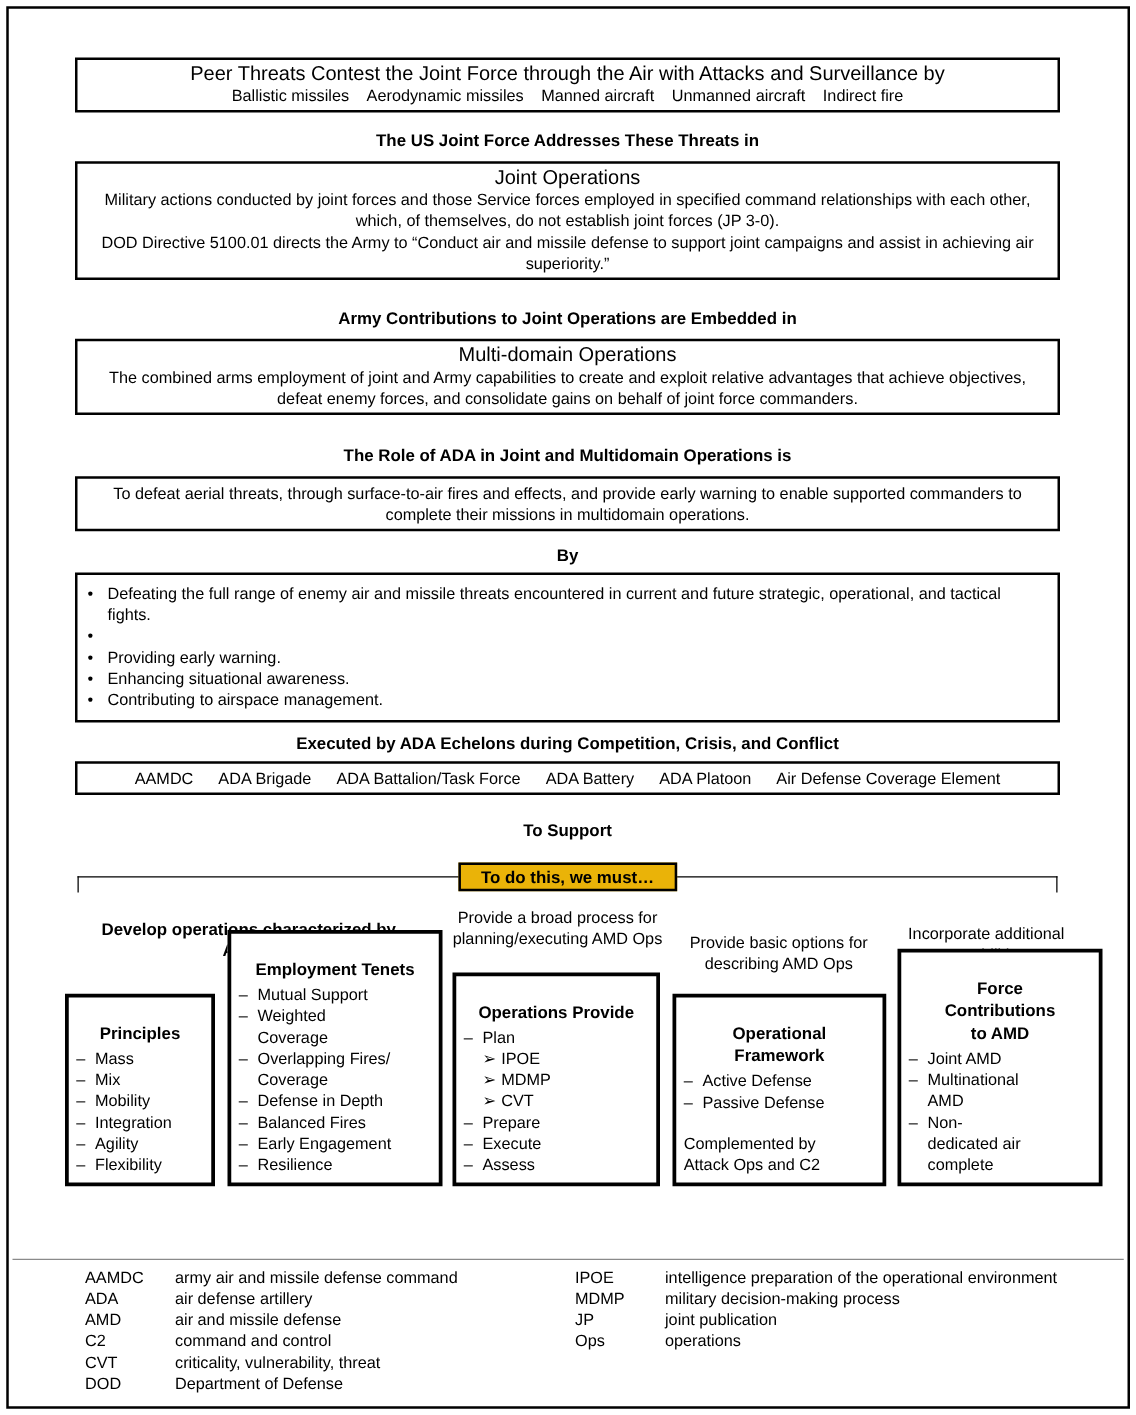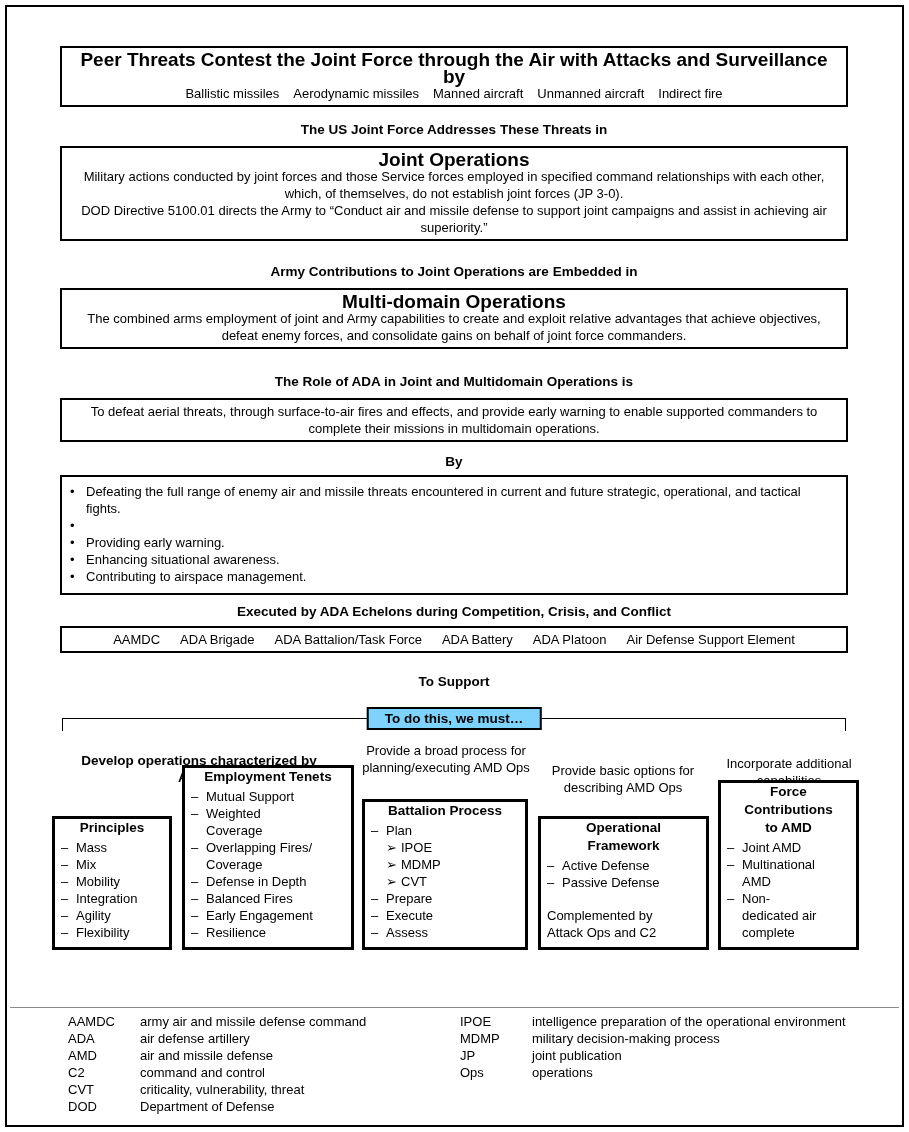--- a/index.html
+++ b/index.html
@@ -4,21 +4,21 @@
 <style>
   *{box-sizing:border-box;margin:0;padding:0}
   html,body{width:909px;height:1132px}
   body{position:relative;background:#fff;color:#000;
        font-family:"Liberation Sans","DejaVu Sans",sans-serif;
        font-size:13px;line-height:17px;overflow:hidden}
   .frame{position:absolute;inset:5px;border:2.5px solid #000;pointer-events:none}
   .content{position:absolute;left:60px;top:46px;width:788px}
 
   .box{border:2px solid #000;text-align:center;padding:3px 10px;background:#fff}
-  .box-title{font-weight:bold;font-size:19px}
+  .box-title{font-weight:normal;font-size:16px}
   .heading{font-weight:bold;text-align:center;font-size:13.5px}
 
   .h-joint{margin:14px 0 8px}
   .h-army{margin:22px 0 8px}
   .h-role{margin:24px 0 8px}
   .h-by{margin:11px 0 5px}
   .h-echelons{margin:8px 0 6px}
   .h-support{margin:20px 0 6px}
 
   .inline-row{display:flex;justify-content:center;flex-wrap:wrap}
@@ -29,43 +29,43 @@
   .box-by{text-align:left;padding:6px 10px 8px 8px}
   .li{display:flex;text-align:left}
   .mk{flex:none;width:16px}
 
   
   .bracket{position:relative;height:28px;margin-top:22px}
   .bracket .bar{position:absolute;left:2px;right:2px;top:6px;border-top:1.5px solid #000}
   .bracket .capL{position:absolute;left:2px;top:6px;height:13px;border-left:1.5px solid #000}
   .bracket .capR{position:absolute;right:2px;top:6px;height:13px;border-right:1.5px solid #000}
   .todo-box{position:absolute;left:50%;transform:translateX(-50%);top:-5px;
-            background:#7dd3fc;border:2px solid #000;font-weight:bold;
+            background:#eab308;border:2px solid #000;font-weight:bold;
             padding:1px 16px;white-space:nowrap;font-size:13.5px}
 
   
   .columns{position:relative;height:226px;margin-top:2px}
   .develop{position:absolute;left:12px;top:10px;width:254px;text-align:center;font-weight:bold;font-size:13.5px}
   .intro{position:absolute;text-align:center}
   #intro-process{left:300px;top:0;width:172px}
   #intro-framework{left:480px;top:20px;width:166px}
   #intro-force{left:650px;top:13px;width:158px}
 
-  .colbox{position:absolute;bottom:18px;border:3px solid #000;padding:0 6px 6px;background:#fff}
+  .colbox{position:absolute;bottom:2px;border:3px solid #000;padding:20px 6px 6px;background:#fff}
   .cb-title{font-weight:bold;text-align:center;font-size:13.5px;line-height:18px;margin-bottom:2px;white-space:pre-line}
   .cli{display:flex;text-align:left}
   .cli .mk2{flex:none;width:15px}
   .cli .txt{white-space:pre-line}
   .cli.sub{padding-left:15px}
   .cb-footer{text-align:left;margin-top:16px;white-space:pre-line}
   #principles{left:-8px;width:120px}
   #tenets{left:122px;width:172px}
   #opsprocess{left:302px;width:166px}
   #framework{left:478px;width:171px}
-  #force{left:658px;width:141px}
+  #force{left:658px;width:164px}
 
   
   .sepline{position:absolute;left:10px;right:10px;top:1007px;border-top:1.5px solid #8a8a8a}
   .glossary{position:absolute;left:68px;top:1013px;width:812px;display:flex}
   .gcol-left{width:392px}
   .gcol-right{width:408px}
   .grow{display:flex}
   .gterm{flex:none;width:72px}
   .gdef{flex:1}
 </style>
@@ -134,21 +134,21 @@
 
   <div class="heading h-echelons">Executed by ADA Echelons during Competition, Crisis, and Conflict</div>
 
   <div class="box">
     <div class="inline-row gap-md">
       <span>AAMDC</span>
       <span>ADA Brigade</span>
       <span>ADA Battalion/Task Force</span>
       <span>ADA Battery</span>
       <span>ADA Platoon</span>
-      <span>Air Defense Support Element</span>
+      <span>Air Defense Coverage Element</span>
     </div>
   </div>
 
   <div class="heading h-support">To Support</div>
 
 
   <div class="bracket">
     <div class="bar"></div>
     <div class="capL"></div>
     <div class="capR"></div>
@@ -219,21 +219,21 @@
         <span class="mk2">–</span>
         <span class="txt">Early Engagement</span>
       </div>
       <div class="cli">
         <span class="mk2">–</span>
         <span class="txt">Resilience</span>
       </div>
     </div>
 
     <div class="colbox" id="opsprocess">
-      <div class="cb-title">Battalion Process</div>
+      <div class="cb-title">Operations Provide</div>
       <div class="cli">
         <span class="mk2">–</span>
         <span class="txt">Plan</span>
       </div>
       <div class="cli sub">
         <span class="mk2">➢</span>
         <span class="txt">IPOE</span>
       </div>
       <div class="cli sub">
         <span class="mk2">➢</span>

